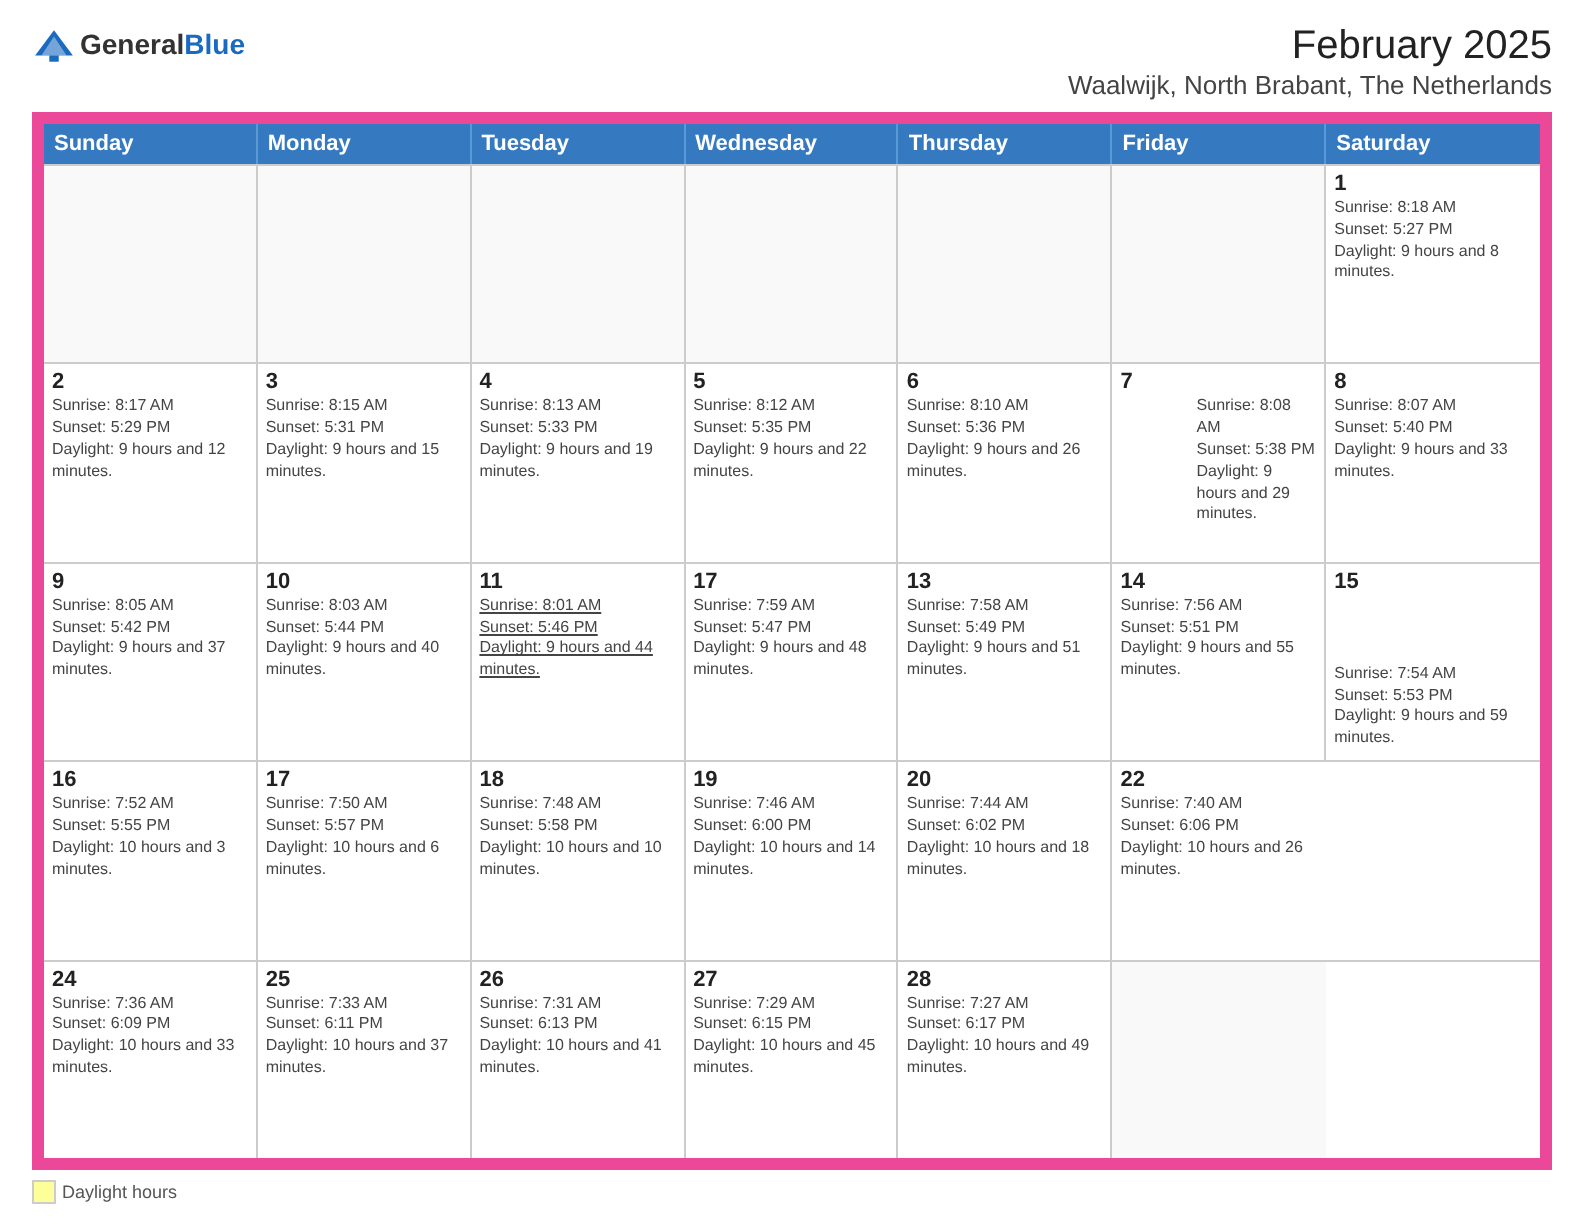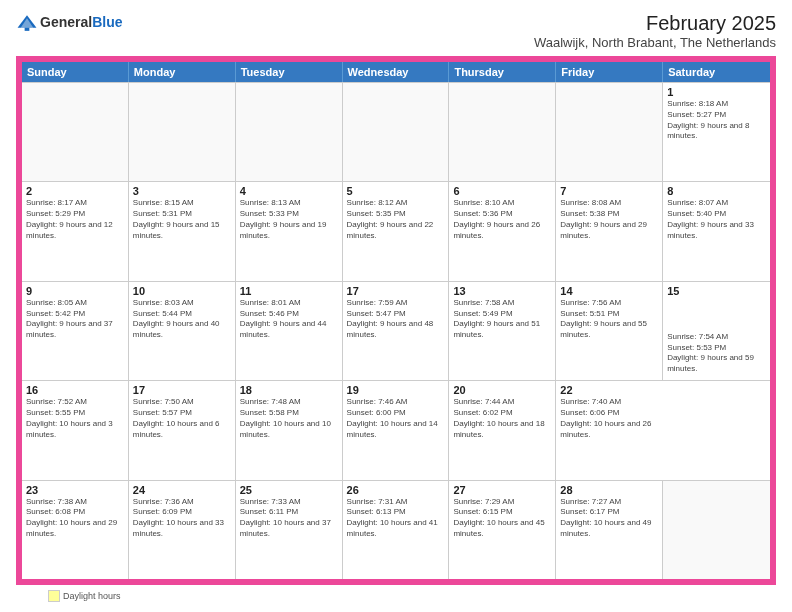--- a/index.html
+++ b/index.html
@@ -112,21 +112,20 @@
       align-items: center;
       gap: 10px;
       margin-top: 5px;
       font-size: 9px;
       color: #555;
     }
     .legend-item {
       display: flex;
       align-items: center;
       gap: 3px;
-      margin-left: 32px;
     }
     .legend-box {
       width: 12px;
       height: 12px;
       background: #ffff99;
       border: 1px solid #ccc;
       display: inline-block;
     }
   </style>
 </head>
@@ -202,21 +201,21 @@
 Daylight: 9 hours and 22 minutes.</div>
           </div>
           <div class="cal-cell">
             <span class="day-num">6</span>
             <div class="day-info" style="white-space: pre-line;">Sunrise: 8:10 AM
 Sunset: 5:36 PM
 Daylight: 9 hours and 26 minutes.</div>
           </div>
           <div class="cal-cell">
             <span class="day-num">7</span>
-            <div class="day-info" style="white-space: pre-line;">Sunrise: 8:08 AM
+            <div class="day-info" style="white-space: pre-line; margin-left: 38px;">Sunrise: 8:08 AM
 Sunset: 5:38 PM
 Daylight: 9 hours and 29 minutes.</div>
           </div>
           <div class="cal-cell">
             <span class="day-num">8</span>
             <div class="day-info" style="white-space: pre-line;">Sunrise: 8:07 AM
 Sunset: 5:40 PM
 Daylight: 9 hours and 33 minutes.</div>
           </div>
         </div>
@@ -228,21 +227,21 @@
 Daylight: 9 hours and 37 minutes.</div>
           </div>
           <div class="cal-cell">
             <span class="day-num">10</span>
             <div class="day-info" style="white-space: pre-line;">Sunrise: 8:03 AM
 Sunset: 5:44 PM
 Daylight: 9 hours and 40 minutes.</div>
           </div>
           <div class="cal-cell">
             <span class="day-num">11</span>
-            <div class="day-info" style="white-space: pre-line;">Sunrise: 8:01 AM
+            <div class="day-info" style="white-space: pre-line; text-decoration: underline;">Sunrise: 8:01 AM
 Sunset: 5:46 PM
 Daylight: 9 hours and 44 minutes.</div>
           </div>
           <div class="cal-cell">
             <span class="day-num">17</span>
             <div class="day-info" style="white-space: pre-line;">Sunrise: 7:59 AM
 Sunset: 5:47 PM
 Daylight: 9 hours and 48 minutes.</div>
           </div>
           <div class="cal-cell">
@@ -296,26 +295,20 @@
 Daylight: 10 hours and 18 minutes.</div>
           </div>
           <div class="cal-cell">
             <span class="day-num">22</span>
             <div class="day-info" style="white-space: pre-line;">Sunrise: 7:40 AM
 Sunset: 6:06 PM
 Daylight: 10 hours and 26 minutes.</div>
           </div>
         </div>
         <div class="cal-row">
-          <div class="cal-cell">
-            <span class="day-num">23</span>
-            <div class="day-info" style="white-space: pre-line;">Sunrise: 7:38 AM
-Sunset: 6:08 PM
-Daylight: 10 hours and 29 minutes.</div>
-          </div>
           <div class="cal-cell">
             <span class="day-num">24</span>
             <div class="day-info" style="white-space: pre-line;">Sunrise: 7:36 AM
 Sunset: 6:09 PM
 Daylight: 10 hours and 33 minutes.</div>
           </div>
           <div class="cal-cell">
             <span class="day-num">25</span>
             <div class="day-info" style="white-space: pre-line;">Sunrise: 7:33 AM
 Sunset: 6:11 PM

